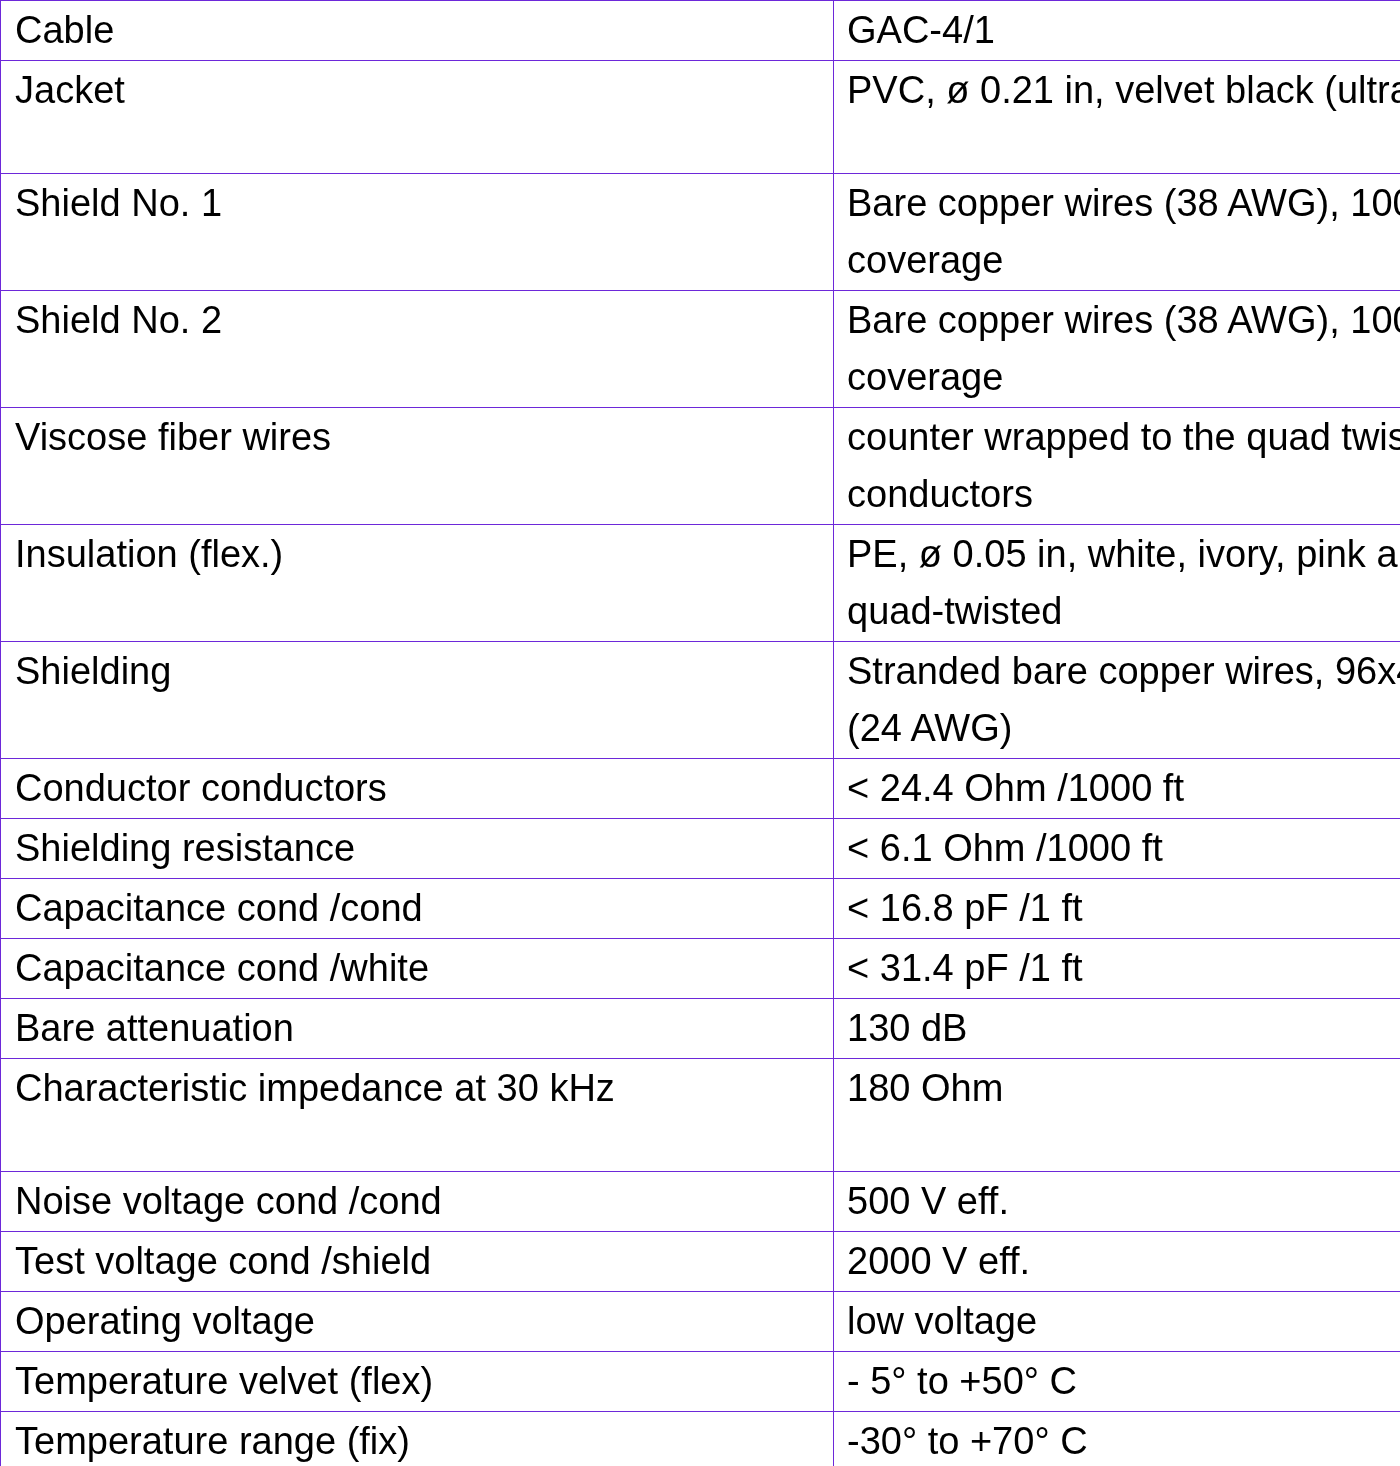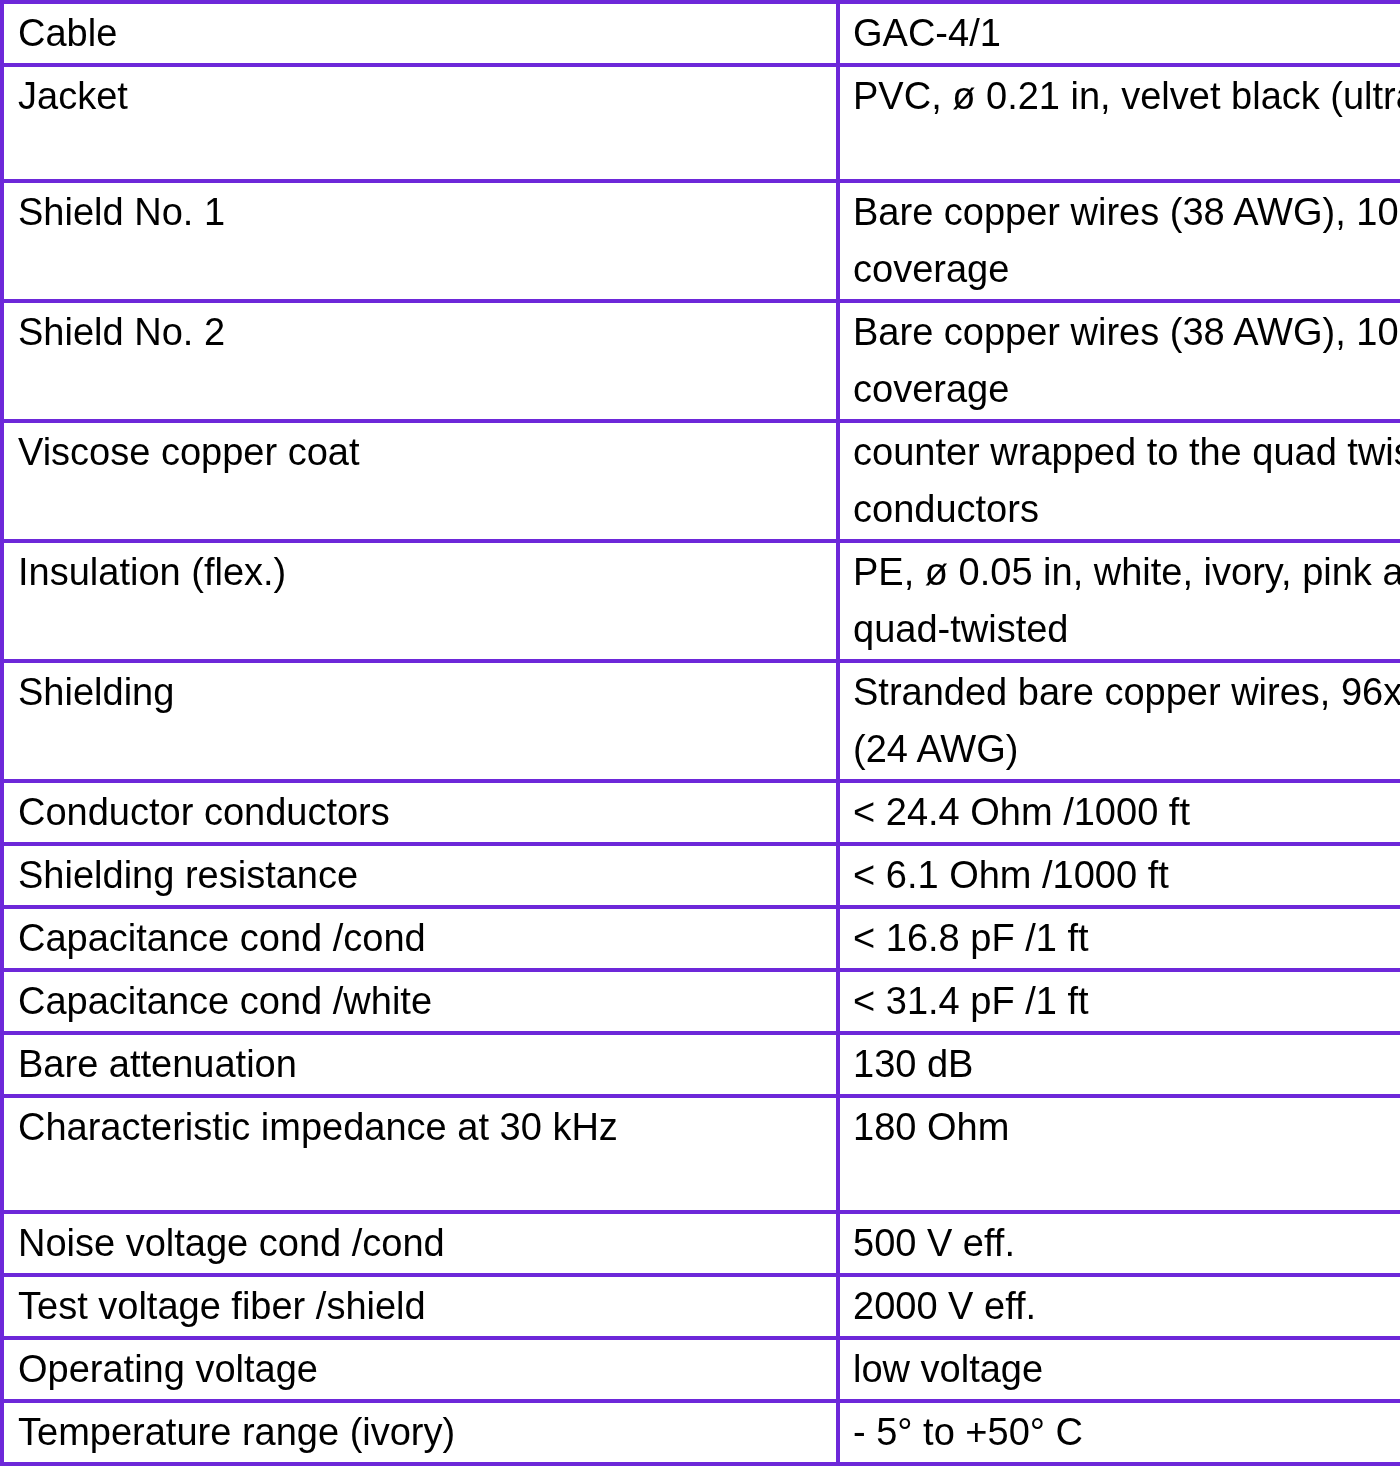--- a/index.html
+++ b/index.html
@@ -12,21 +12,21 @@
     color: #000000;
     width: 1400px;
   }
   table.spec-table {
     border-collapse: collapse;
     width: 1400px;
     table-layout: fixed;
     background: #ffffff;
   }
   table.spec-table td {
-    border: 4px solid #6d28d9;
+    border: 1px solid #6d28d9;
     vertical-align: top;
     font-size: 38px;
     line-height: 57px;
     color: #000000;
     overflow: hidden;
     word-wrap: break-word;
   }
   td.spec-label {
     width: 703px;
     padding: 1px 115px 1px 14px;
@@ -53,21 +53,21 @@
       </tr>
       <tr class="row-double">
         <td class="spec-label">Shield No. 1</td>
         <td class="spec-value">Bare copper wires (38 AWG), 100% coverage</td>
       </tr>
       <tr class="row-double">
         <td class="spec-label">Shield No. 2</td>
         <td class="spec-value">Bare copper wires (38 AWG), 100% coverage</td>
       </tr>
       <tr class="row-double">
-        <td class="spec-label">Viscose copper coat</td>
+        <td class="spec-label">Viscose fiber wires</td>
         <td class="spec-value">counter wrapped to the quad twisted conductors</td>
       </tr>
       <tr class="row-double">
         <td class="spec-label">Insulation (flex.)</td>
         <td class="spec-value">PE, ø 0.05 in, white, ivory, pink and red, quad-twisted</td>
       </tr>
       <tr class="row-double">
         <td class="spec-label">Shielding</td>
         <td class="spec-value">Stranded bare copper wires, 96x44 AWG (24 AWG)</td>
       </tr>
@@ -93,29 +93,29 @@
       </tr>
       <tr class="row-double">
         <td class="spec-label">Characteristic impedance at 30 kHz</td>
         <td class="spec-value">180 Ohm</td>
       </tr>
       <tr class="row-single">
         <td class="spec-label">Noise voltage cond /cond</td>
         <td class="spec-value">500 V eff.</td>
       </tr>
       <tr class="row-single">
-        <td class="spec-label">Test voltage fiber /shield</td>
+        <td class="spec-label">Test voltage cond /shield</td>
         <td class="spec-value">2000 V eff.</td>
       </tr>
       <tr class="row-single">
         <td class="spec-label">Operating voltage</td>
         <td class="spec-value">low voltage</td>
       </tr>
       <tr class="row-single">
-        <td class="spec-label">Temperature range (ivory)</td>
+        <td class="spec-label">Temperature velvet (flex)</td>
         <td class="spec-value">- 5° to +50° C</td>
       </tr>
       <tr class="row-single">
         <td class="spec-label">Temperature range (fix)</td>
         <td class="spec-value">-30° to +70° C</td>
       </tr>
     </tbody>
 </table>
 
 </body></html>

